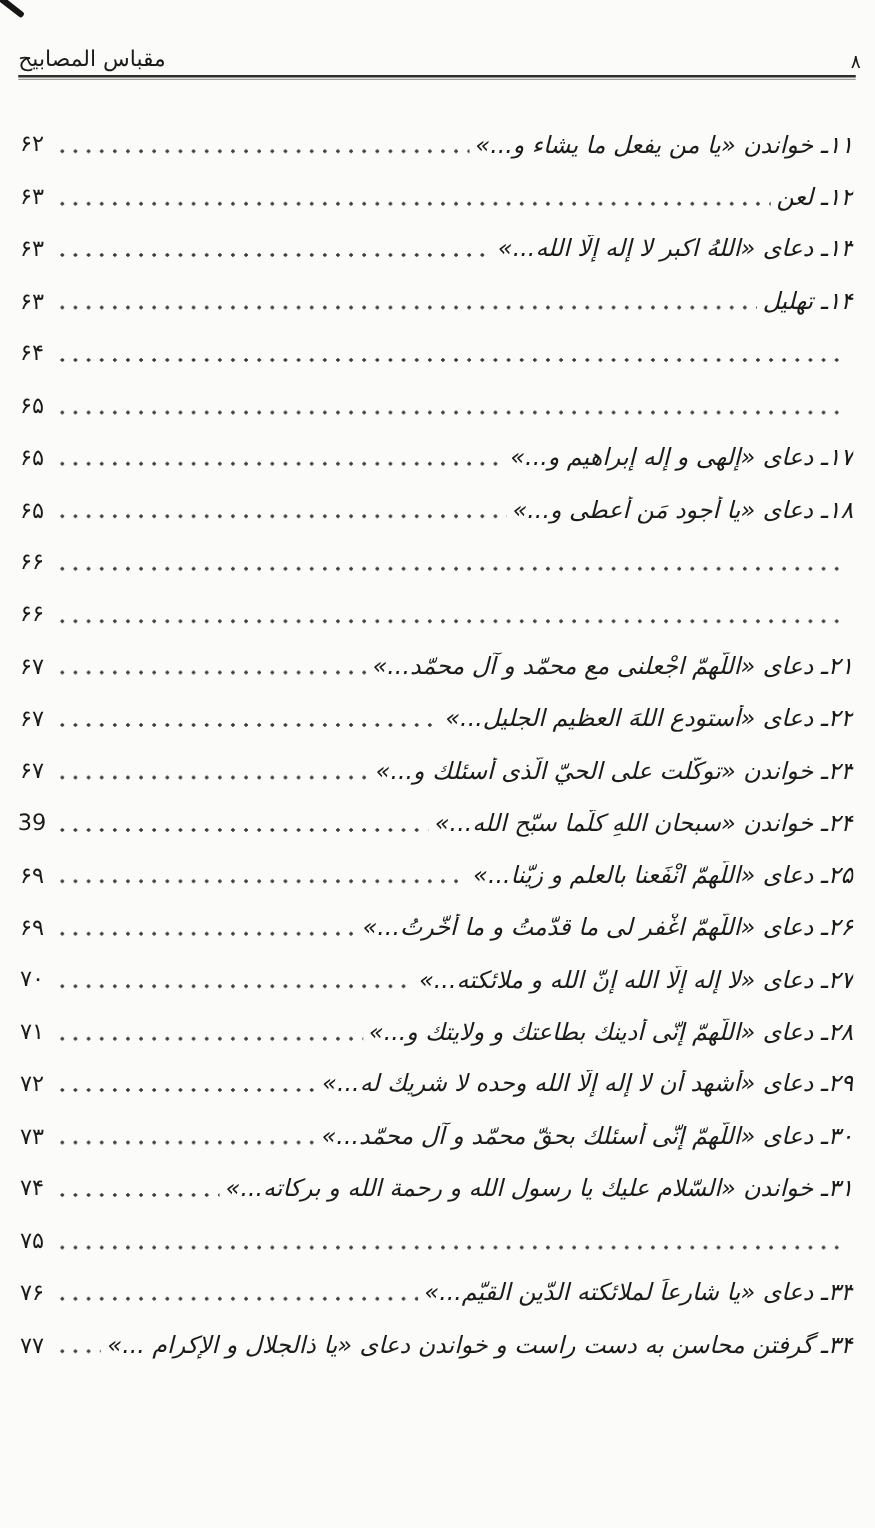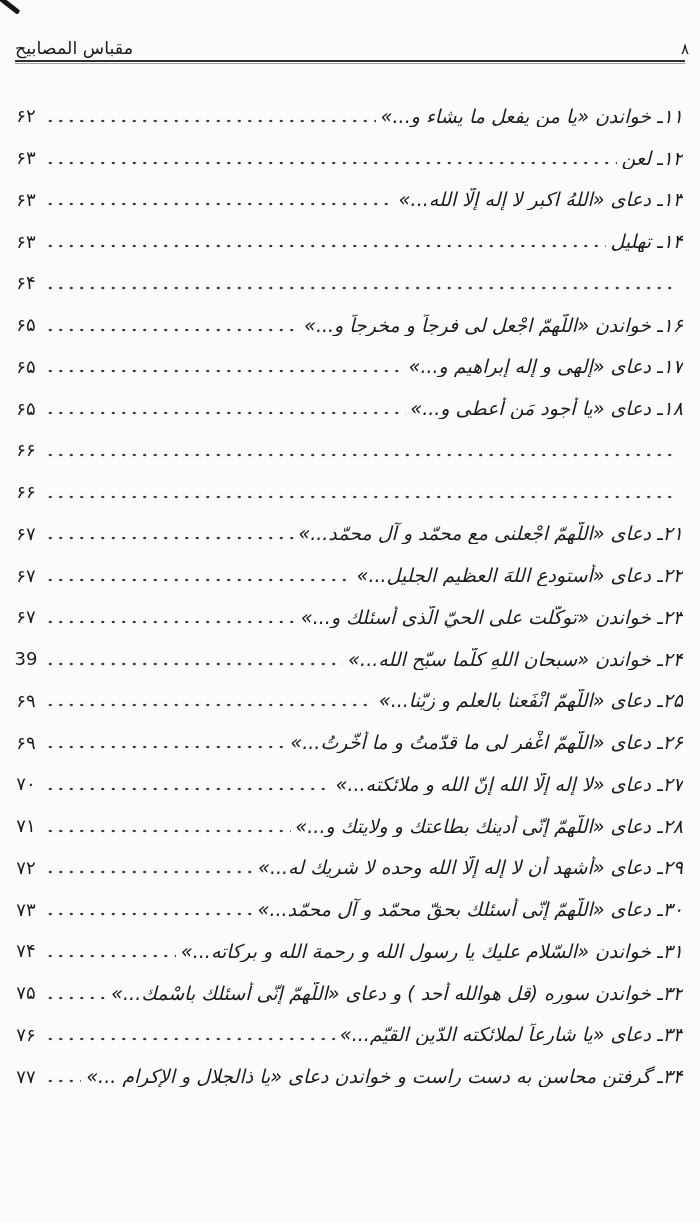--- a/index.html
+++ b/index.html
@@ -101,21 +101,20 @@
     <span class="leader"></span>
     <span class="page-num">۶۳</span>
   </div>
 
   <div class="toc-row">
     <span class="leader"></span>
     <span class="page-num">۶۴</span>
   </div>
 
   <div class="toc-row">
-    <span class="entry-label">۱۶ـ خواندن «اللّهمّ اجْعل لى فرجاً و مخرجاً و...»</span>
     <span class="leader"></span>
     <span class="page-num">۶۵</span>
   </div>
 
   <div class="toc-row">
     <span class="entry-label">۱۷ـ دعاى «إلهى و إله إبراهيم و...»</span>
     <span class="leader"></span>
     <span class="page-num">۶۵</span>
   </div>
 
@@ -195,21 +194,20 @@
     <span class="page-num">۷۳</span>
   </div>
 
   <div class="toc-row">
     <span class="entry-label">۳۱ـ خواندن «السّلام عليك يا رسول الله و رحمة الله و بركاته...»</span>
     <span class="leader"></span>
     <span class="page-num">۷۴</span>
   </div>
 
   <div class="toc-row">
-    <span class="entry-label">۳۲ـ خواندن سوره (قل هوالله أحد ) و دعاى «اللّهمّ إنّى أسئلك باسْمك...»</span>
     <span class="leader"></span>
     <span class="page-num">۷۵</span>
   </div>
 
   <div class="toc-row">
     <span class="entry-label">۳۳ـ دعاى «يا شارعاً لملائكته الدّين القيّم...»</span>
     <span class="leader"></span>
     <span class="page-num">۷۶</span>
   </div>
 

